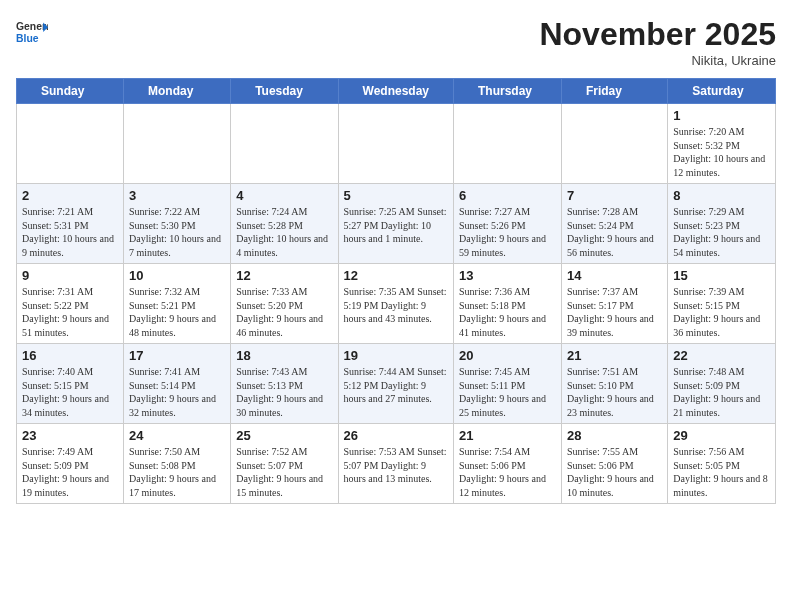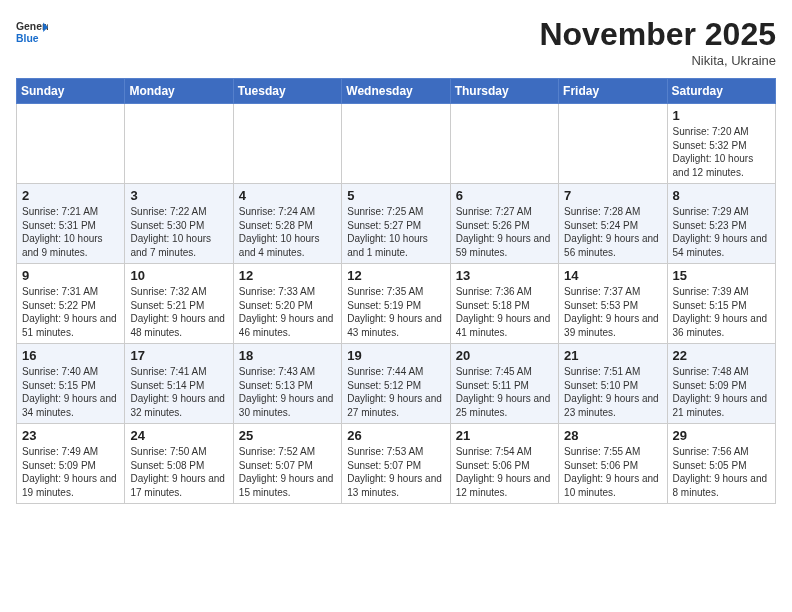--- a/index.html
+++ b/index.html
@@ -40,21 +40,21 @@
     }
     .calendar {
       width: 100%;
       border-collapse: collapse;
       font-size: 11px;
     }
     .calendar thead tr th {
       background-color: #3d6cc0;
       color: #fff;
       text-align: left;
-      padding: 5px 4px;
+      padding: 5px 24px;
       font-size: 12px;
       font-weight: bold;
       border: 1px solid #5580cc;
     }
     .calendar tbody tr td {
       vertical-align: top;
       border: 1px solid #ccc;
       padding: 4px 5px;
       width: 14.28%;
       min-height: 70px;
@@ -63,20 +63,21 @@
     .day-number {
       font-weight: bold;
       font-size: 13px;
       color: #222;
       margin-bottom: 2px;
     }
     .day-info {
       font-size: 10px;
       color: #333;
       line-height: 1.35;
+      font-family: Liberation Serif, serif;
     }
     .empty-cell {
       background: #f9f9f9;
     }
     tbody tr:nth-child(odd) td {
       background-color: #ffffff;
     }
     tbody tr:nth-child(even) td {
       background-color: #f0f4fb;
     }
@@ -209,21 +210,21 @@
         <td>
           <div class="day-number">13</div>
           <div class="day-info">Sunrise: 7:36 AM
 Sunset: 5:18 PM
 Daylight: 9 hours
 and 41 minutes.</div>
         </td>
         <td>
           <div class="day-number">14</div>
           <div class="day-info">Sunrise: 7:37 AM
-Sunset: 5:53 PM
+Sunset: 5:17 PM
 Daylight: 9 hours
 and 39 minutes.</div>
         </td>
         <td>
           <div class="day-number">15</div>
           <div class="day-info">Sunrise: 7:39 AM
 Sunset: 5:15 PM
 Daylight: 9 hours
 and 36 minutes.</div>
         </td>

